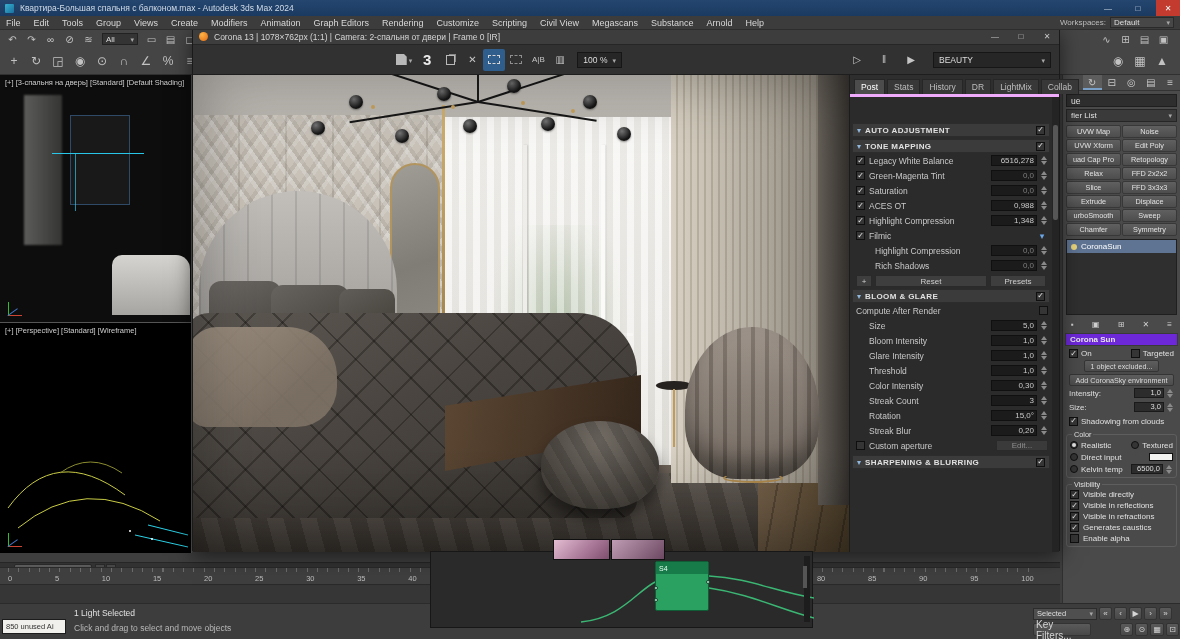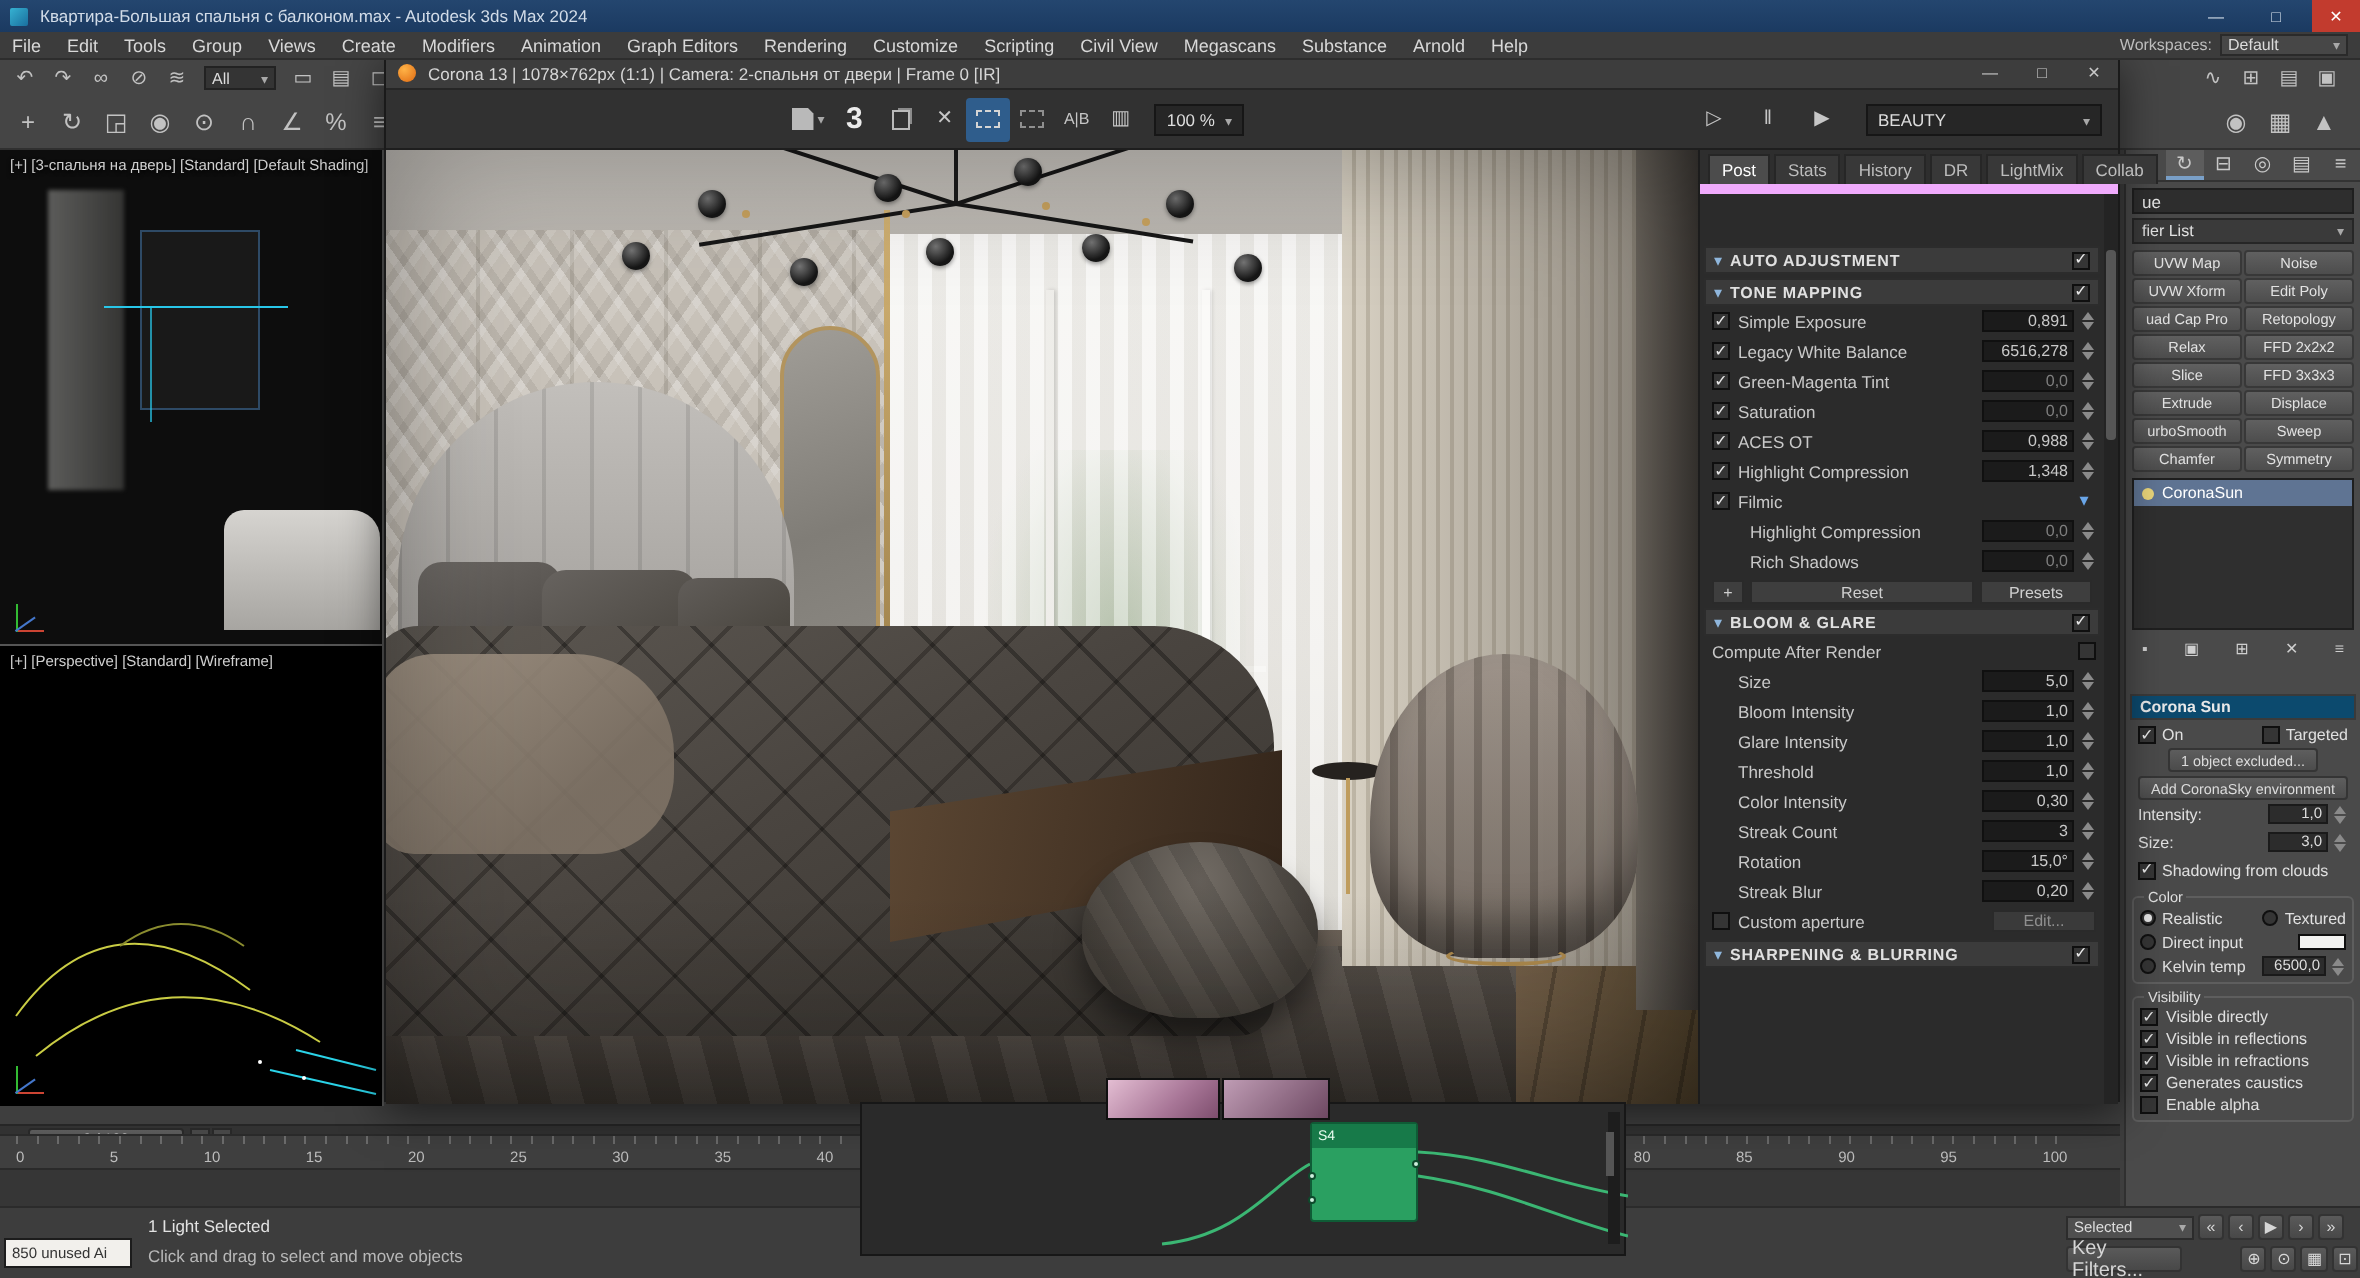--- a/index.html
+++ b/index.html
@@ -58,21 +58,21 @@
   .icon-region.dim{border-color:#8f8f8f}
   .vcombo{height:16px;background:#262626;border:1px solid #161616;display:flex;align-items:center;gap:5px;padding:0 5px;font-size:8.5px;color:#ddd;margin-left:6px}
   .vfb-render-controls{margin-left:auto;display:flex;align-items:center;gap:5px;padding-right:8px}
   .vcombo.beauty{width:118px;justify-content:space-between}
   .vfb-image{position:absolute;left:0;top:46px;width:656px;height:477px;overflow:hidden;background:linear-gradient(#b6b2ac,#a39c93 60%,#6e655c)}
   .globe{position:absolute;width:14px;height:14px;border-radius:50%;background:radial-gradient(circle at 35% 30%,#757575,#161616 65%);box-shadow:0 1px 2px rgba(0,0,0,.4)}
   .gdot{position:absolute;width:4px;height:4px;border-radius:50%;background:#c9a35f}
 
   
   .vfb-panel{position:absolute;left:656px;top:46px;width:210px;height:477px;background:#2b2b2b;border-left:1px solid #1c1c1c}
-  .vtabs{display:flex;gap:2px;padding:4px 4px 0;height:22px;align-items:flex-end;background:#2e2e2e;border-bottom:5px solid #f0abfc}
+  .vtabs{display:flex;gap:2px;padding:4px 4px 0;height:22px;align-items:flex-end;background:#2e2e2e;border-bottom:3px solid #f0abfc}
   .vtab{padding:2px 6px;font-size:8.5px;color:#bdbdbd;background:#383838;border:1px solid #262626;border-bottom:none;white-space:nowrap}
   .vtab.active{background:#4c4c4c;color:#fff}
   .ppane{position:absolute;left:0;top:22px;right:7px;bottom:0;overflow:hidden}
   .psec{display:flex;align-items:center;gap:4px;height:14px;background:#3b3b3b;border:1px solid #2c2c2c;margin:2px 2px 0;padding:0 4px}
   .sec-arrow::before{content:"▾";color:#8fb6dc;font-size:8px}
   .sec-label{flex:1;font-size:8px;font-weight:bold;letter-spacing:.4px;color:#e0e0e0;white-space:nowrap;overflow:hidden}
   .prow{display:flex;align-items:center;gap:4px;height:15px;padding:0 4px 0 6px}
   .plabel{flex:1;font-size:8.5px;color:#c9c9c9;white-space:nowrap;overflow:hidden}
   .pval{width:46px;height:11px;background:#1b1b1b;border:1px solid #101010;font-size:8px;color:#c9c9c9;text-align:right;padding:0 2px;line-height:9px}
   .pval.dim{color:#7e7e7e}
@@ -101,21 +101,21 @@
   .cp-tab.active{background:#5d5d5d;box-shadow:inset 0 -2px 0 #7aa0c8}
   .cp-name{margin:3px 3px 2px;height:13px;background:#2e2e2e;border:1px solid #1f1f1f;color:#e6e6e6;display:flex;align-items:center;padding:0 4px;font-size:8.5px}
   .cp-modlist{margin:0 3px 3px;height:13px;background:#3a3a3a;border:1px solid #262626;display:flex;align-items:center;justify-content:space-between;padding:0 4px;color:#e2e2e2}
   .cp-grid{display:grid;grid-template-columns:1fr 1fr;gap:1px;margin:0 3px}
   .cp-gbtn{height:13px;background:linear-gradient(#606060,#4d4d4d);border:1px solid #383838;border-radius:2px;display:flex;align-items:center;justify-content:center;font-size:7.3px;color:#e2e2e2;overflow:hidden;white-space:nowrap}
   .cp-stack{margin:3px;height:76px;background:#2f2f2f;border:1px solid #1f1f1f}
   .cp-stack-row{height:13px;display:flex;align-items:center;gap:4px;padding:0 4px}
   .cp-stack-row.sel{background:#5f7493;color:#fff}
   .bulb{width:6px;height:6px;border-radius:50%;background:#e8d47a}
   .cp-stack-tools{display:flex;justify-content:space-between;padding:0 8px;height:13px;align-items:center;color:#cfcfcf;font-size:8px}
-  .cp-rollout{margin:16px 2px 0;height:13px;background:#0c4a6e;border:1px solid #3a3a3a;display:flex;align-items:center;padding:0 4px;font-weight:bold;color:#e8e8e8}
+  .cp-rollout{margin:2px 2px 0;height:13px;background:#6d28d9;border:1px solid #3a3a3a;display:flex;align-items:center;padding:0 4px;font-weight:bold;color:#e8e8e8}
   .cp-dualrow{display:flex;justify-content:space-between;padding:3px 6px 0;align-items:center}
   .cp-chklab{display:flex;align-items:center;gap:3px;color:#e0e0e0}
   .cp-btn{margin:2px auto 0;height:12px;background:linear-gradient(#5e5e5e,#4c4c4c);border:1px solid #353535;border-radius:2px;display:flex;align-items:center;justify-content:center;font-size:7.2px;color:#dcdcdc;padding:0 6px;width:max-content;max-width:112px;white-space:nowrap}
   .cp-row{display:flex;align-items:center;height:14px;padding:0 6px;gap:3px;color:#e0e0e0}
   .cp-row .lab{flex:1}
   .cp-val{width:30px;height:10px;background:#2c2c2c;border:1px solid #1a1a1a;font-size:7.5px;color:#ddd;text-align:right;padding:0 2px;line-height:8px}
   .group{position:relative;border:1px solid #5e5e5e;border-radius:3px;margin:6px 3px 2px;padding:4px 3px 2px}
   .group-label{position:absolute;top:-5px;left:5px;background:#4a4a4a;padding:0 2px;font-size:7.3px;color:#e0e0e0}
   .radio{width:8px;height:8px;min-width:8px;border-radius:50%;border:1px solid #101010;background:#353535;display:inline-flex}
   .radio.on::before{content:"";width:4px;height:4px;margin:auto;border-radius:50%;background:#e4e4e4}
@@ -595,30 +595,20 @@
           <span class="sec-arrow"></span>
           <span class="sec-label">AUTO ADJUSTMENT</span>
           <span class="chk on"></span>
         </div>
         <div class="psec">
           <span class="sec-arrow"></span>
           <span class="sec-label">TONE MAPPING</span>
           <span class="chk on"></span>
         </div>
         <div>
-          <div class="prow ">
-            <span class="chk on"></span>
-            <span class="plabel">Simple Exposure</span>
-
-            <span class="pval ">0,891</span>
-            <span class="spin">
-                <i class="su"></i>
-                <i class="sd"></i>
-              </span>
-          </div>
 
           <div class="prow ">
             <span class="chk on"></span>
             <span class="plabel">Legacy White Balance</span>
 
             <span class="pval ">6516,278</span>
             <span class="spin">
                 <i class="su"></i>
                 <i class="sd"></i>
               </span>

